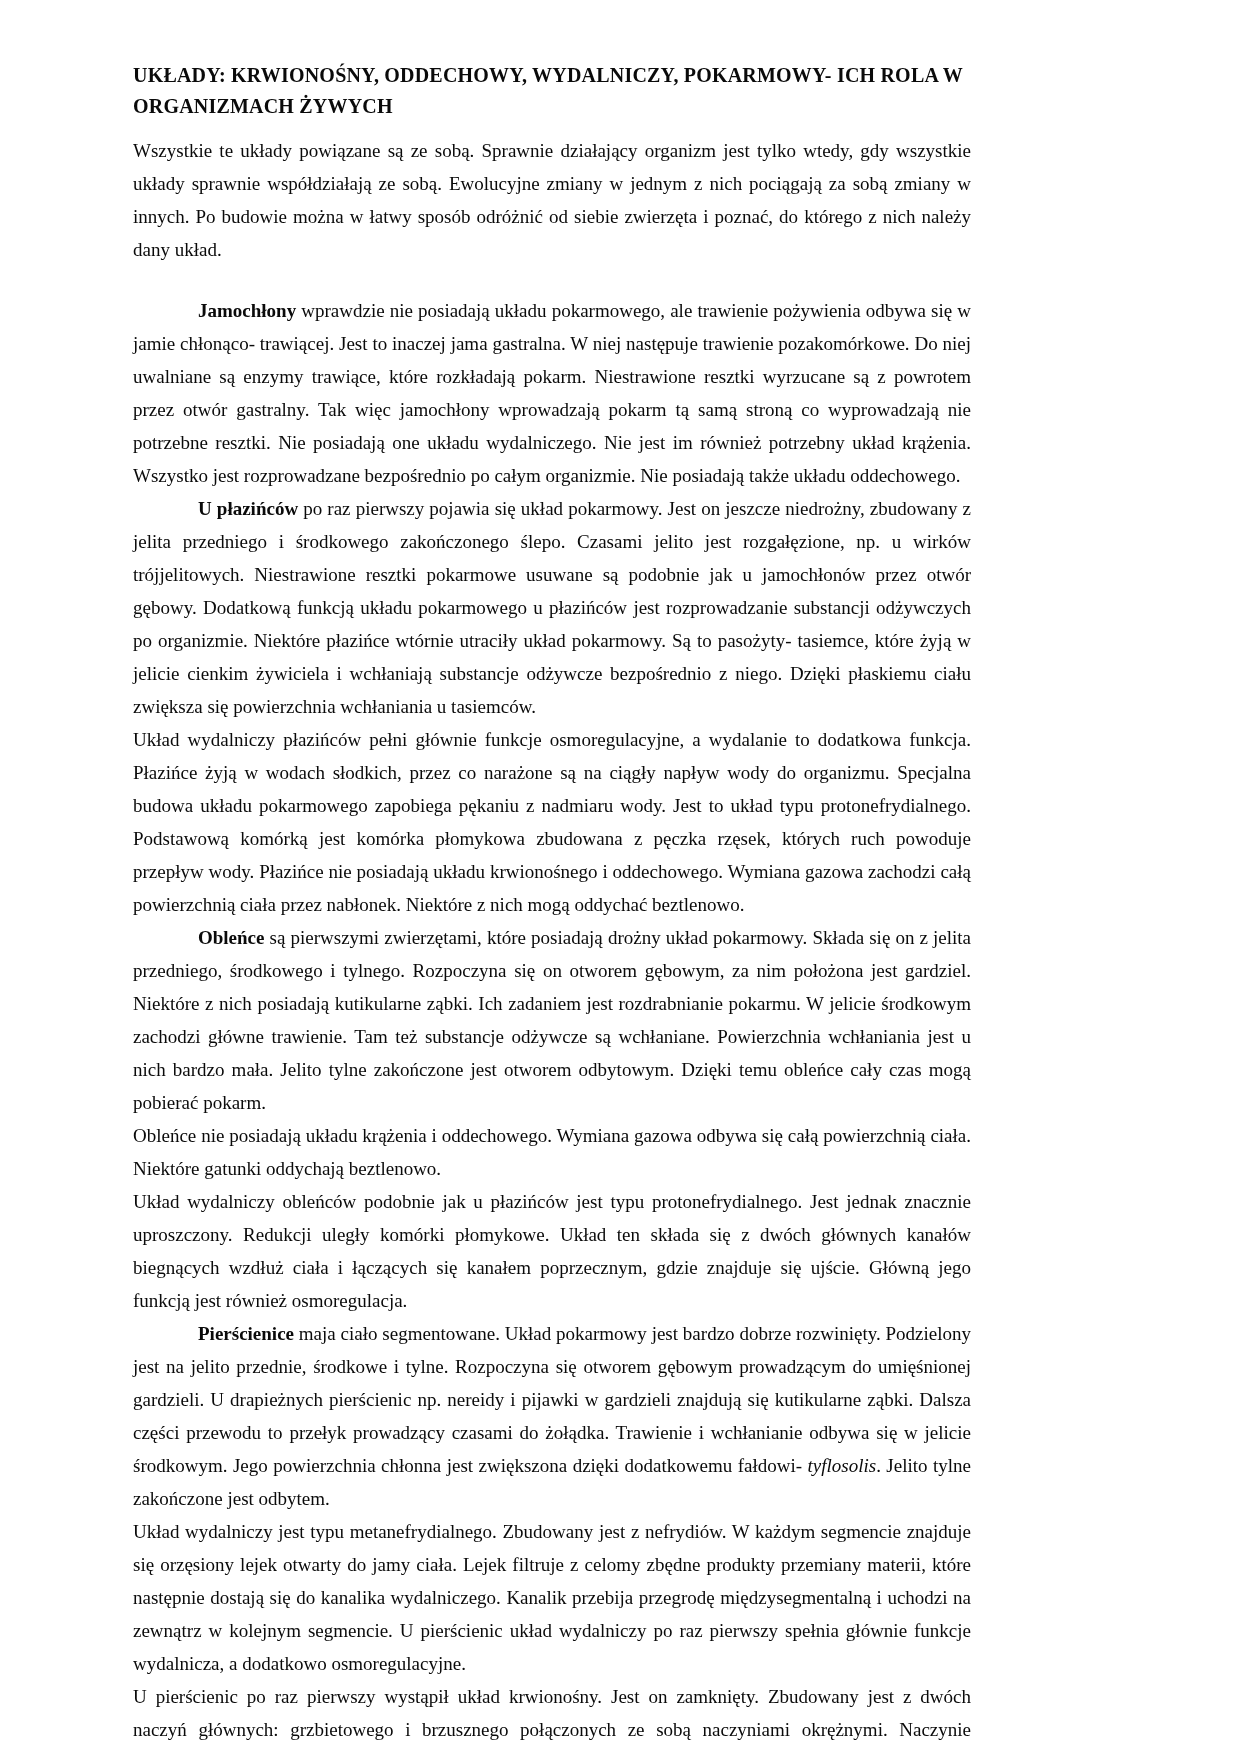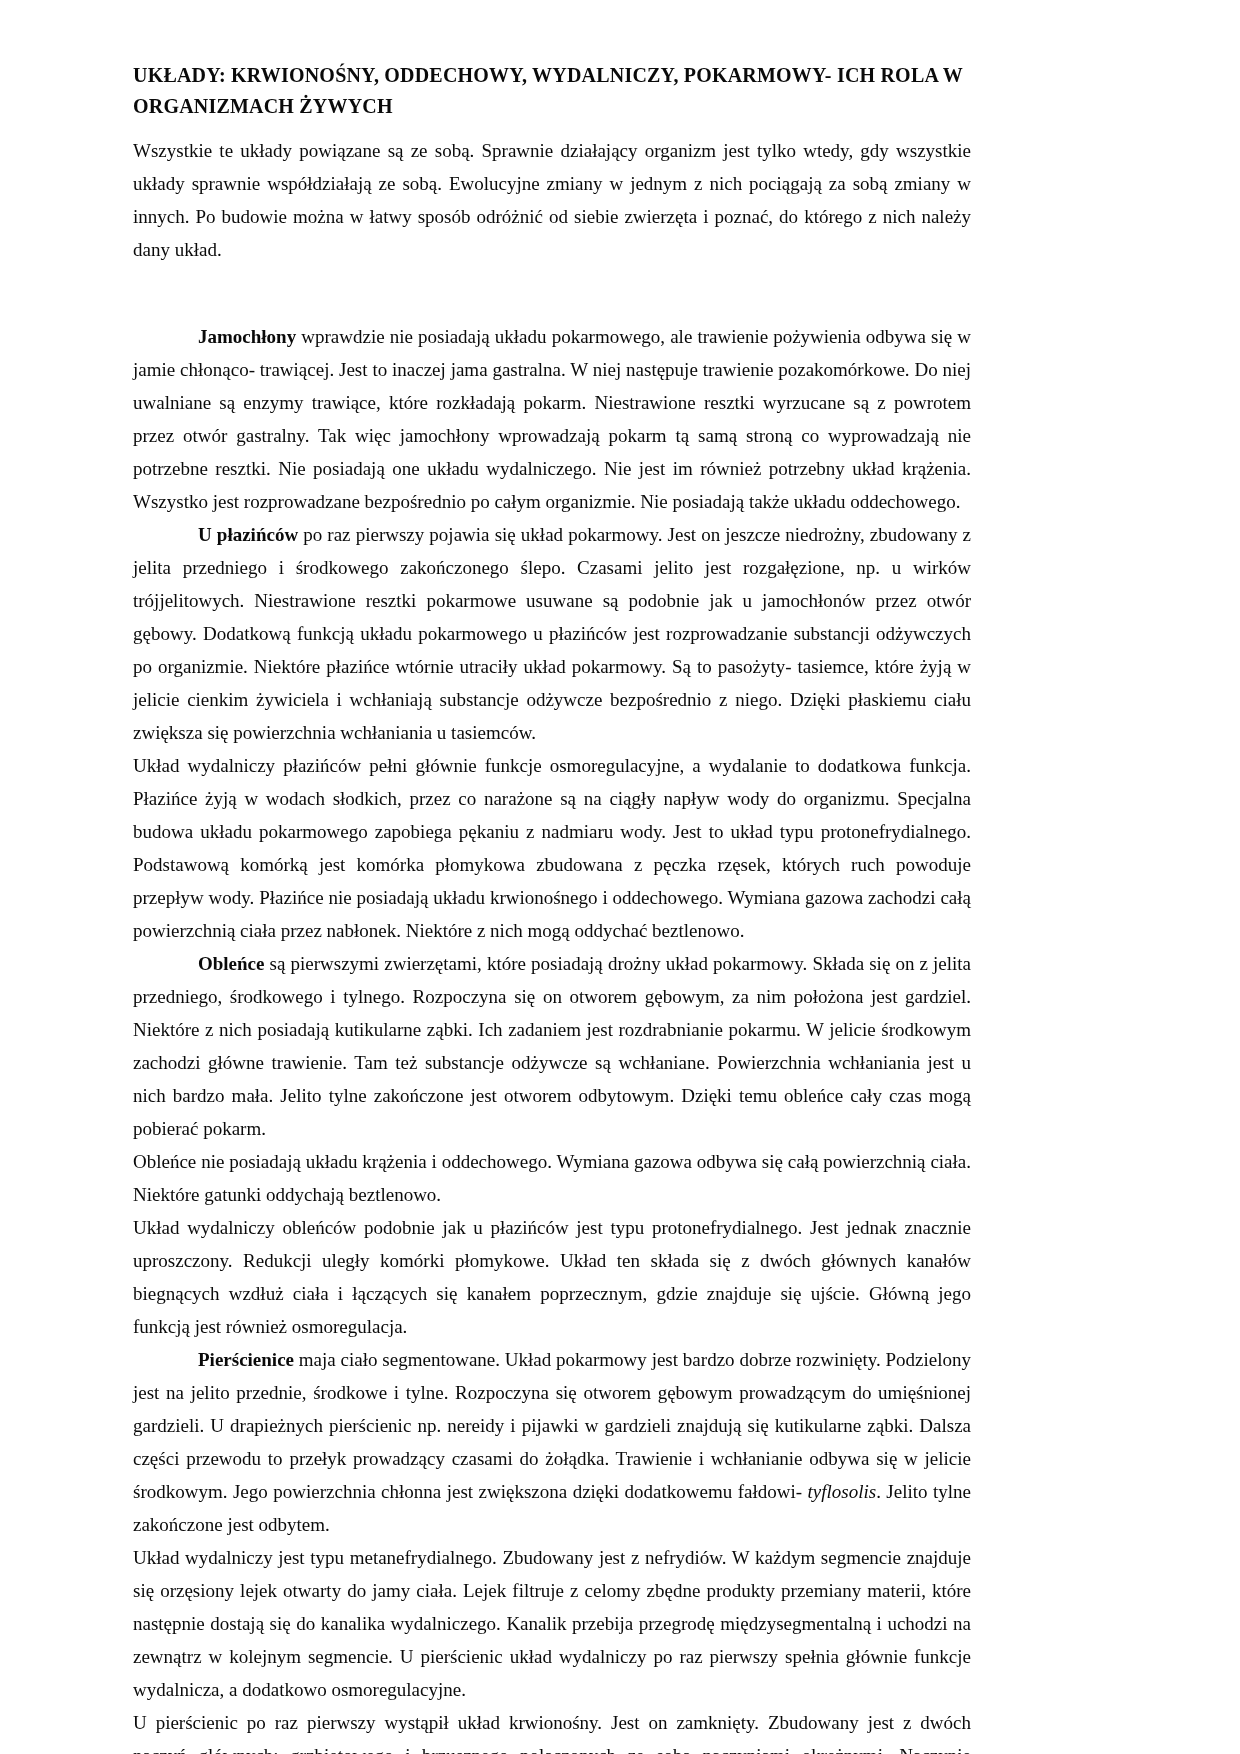--- a/index.html
+++ b/index.html
@@ -25,21 +25,21 @@
     margin: 0 0 12px 0;
     letter-spacing: 0.2px;
   }
   .para {
     font-size: 19px;
     line-height: 33px;
     text-align: justify;
     margin: 0;
   }
   .para.indent { text-indent: 65px; }
-  .para.gap-after { margin-bottom: 54px; }
+  .para.gap-after { margin-bottom: 28px; }
   .seg-bold { font-weight: bold; }
   .seg-italic { font-style: italic; }
   .seg-normal { font-weight: normal; }
 </style>
 </head>
 <body>
 
 <div class="page">
   <h1 class="doc-title">UKŁADY: KRWIONOŚNY, ODDECHOWY, WYDALNICZY, POKARMOWY- ICH ROLA W ORGANIZMACH ŻYWYCH</h1>
   <div>

